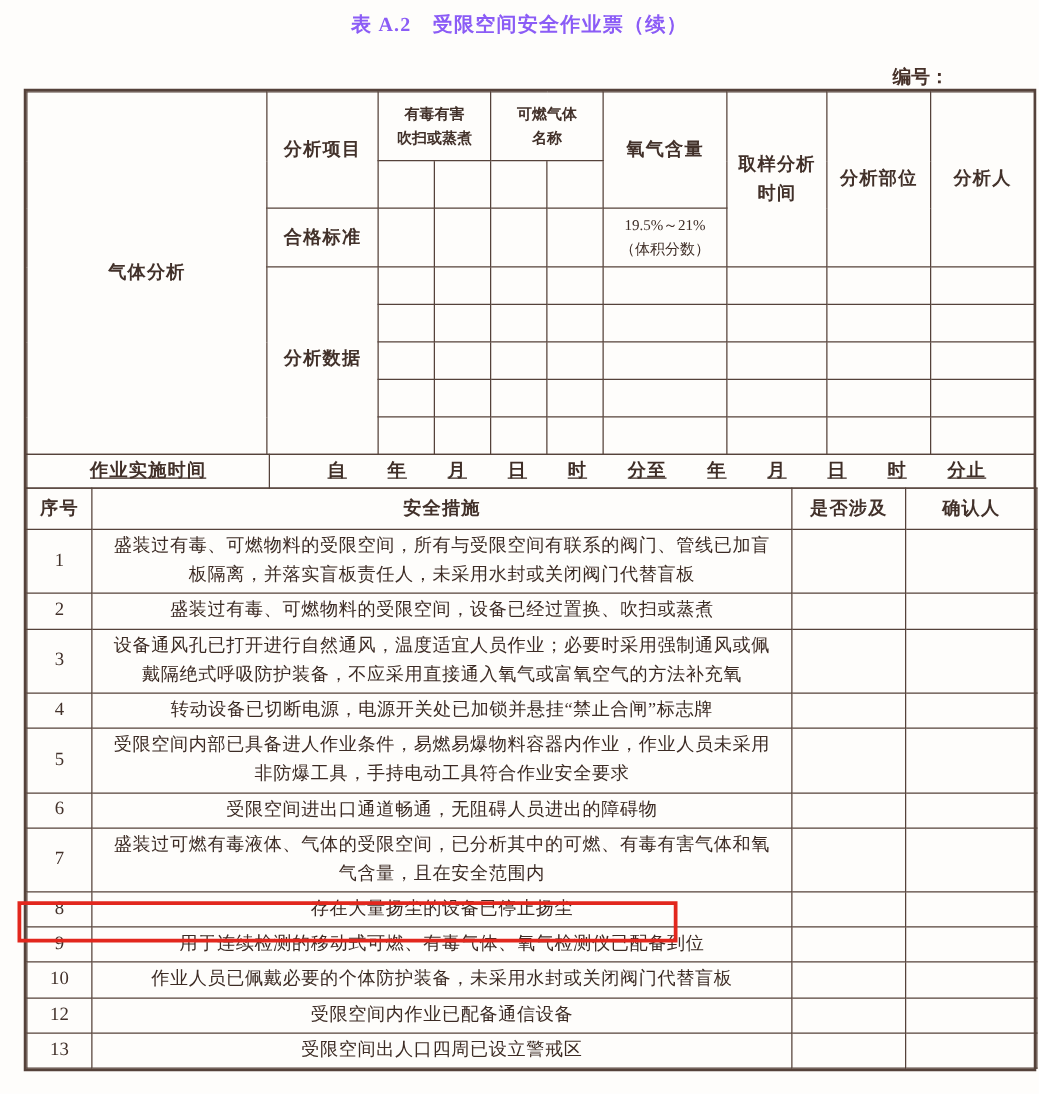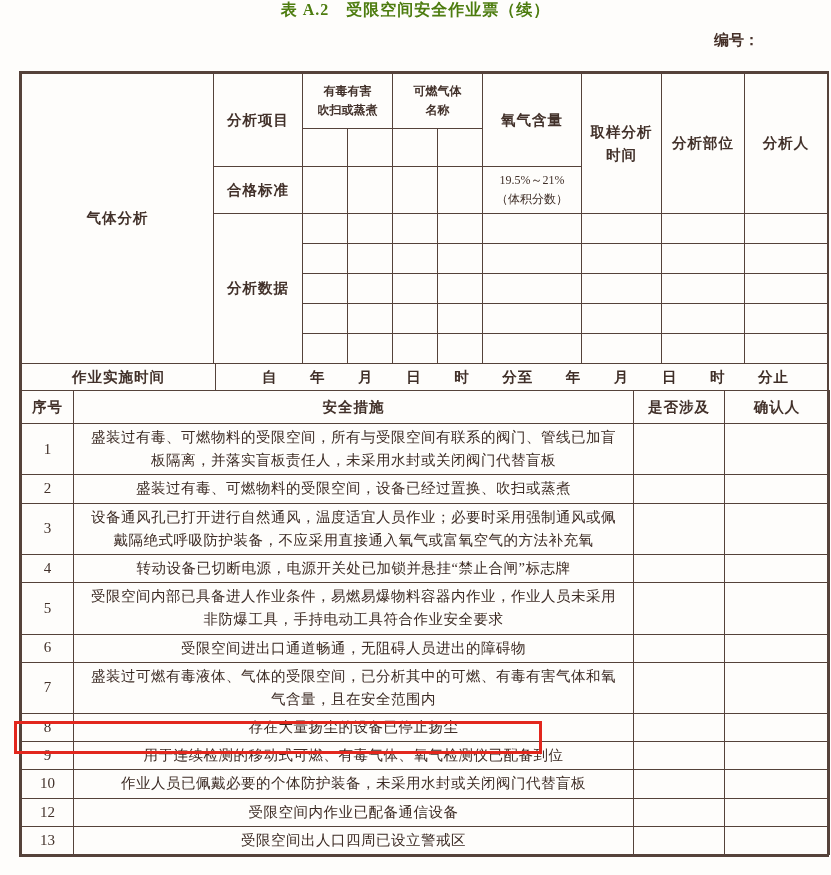--- a/index.html
+++ b/index.html
@@ -7,28 +7,29 @@
   .page {
     position: relative;
     width: 831px;
     height: 875px;
     background: #fefdfb;
     overflow: hidden;
     font-family: "Liberation Serif", serif;
     color: #3f2e27;
   }
   .doc-title {
+    padding-top: 10px;
     text-align: center;
     font-size: 16px;
     font-weight: bold;
     letter-spacing: 1px;
-    color: #4d7c0f;
+    color: #8b5cf6;
   }
   .doc-number {
-    margin-top: 10px;
+    margin-top: 21px;
     text-align: right;
     padding-right: 72px;
     font-size: 15px;
     font-weight: bold;
     color: #463129;
   }
   .table-wrap {
     position: absolute;
     left: 19px;
     top: 71px;
@@ -49,23 +50,23 @@
     font-size: 14.5px;
     line-height: 1.55;
     overflow: hidden;
   }
   .lbl { font-weight: bold; color: #42312a; letter-spacing: 1px; }
   .small { font-size: 12px; letter-spacing: 0; }
   
   .gr1 { height: 55px; }
   .gr2 { height: 38px; }
   .gr3 { height: 47px; }
-  .grd { height: 30px; }
+  .grd { height: 30px; font-family: Liberation Mono, monospace; }
   
-  .wt-row { height: 27px; }
+  .wt-row { height: 27px; text-decoration: underline; }
   .wt-flex {
     display: flex;
     justify-content: space-between;
     padding: 0 38px 0 46px;
     font-weight: bold;
     letter-spacing: 1px;
   }
   
   .sh { height: 33px; }
   .r1l { height: 27px; }

